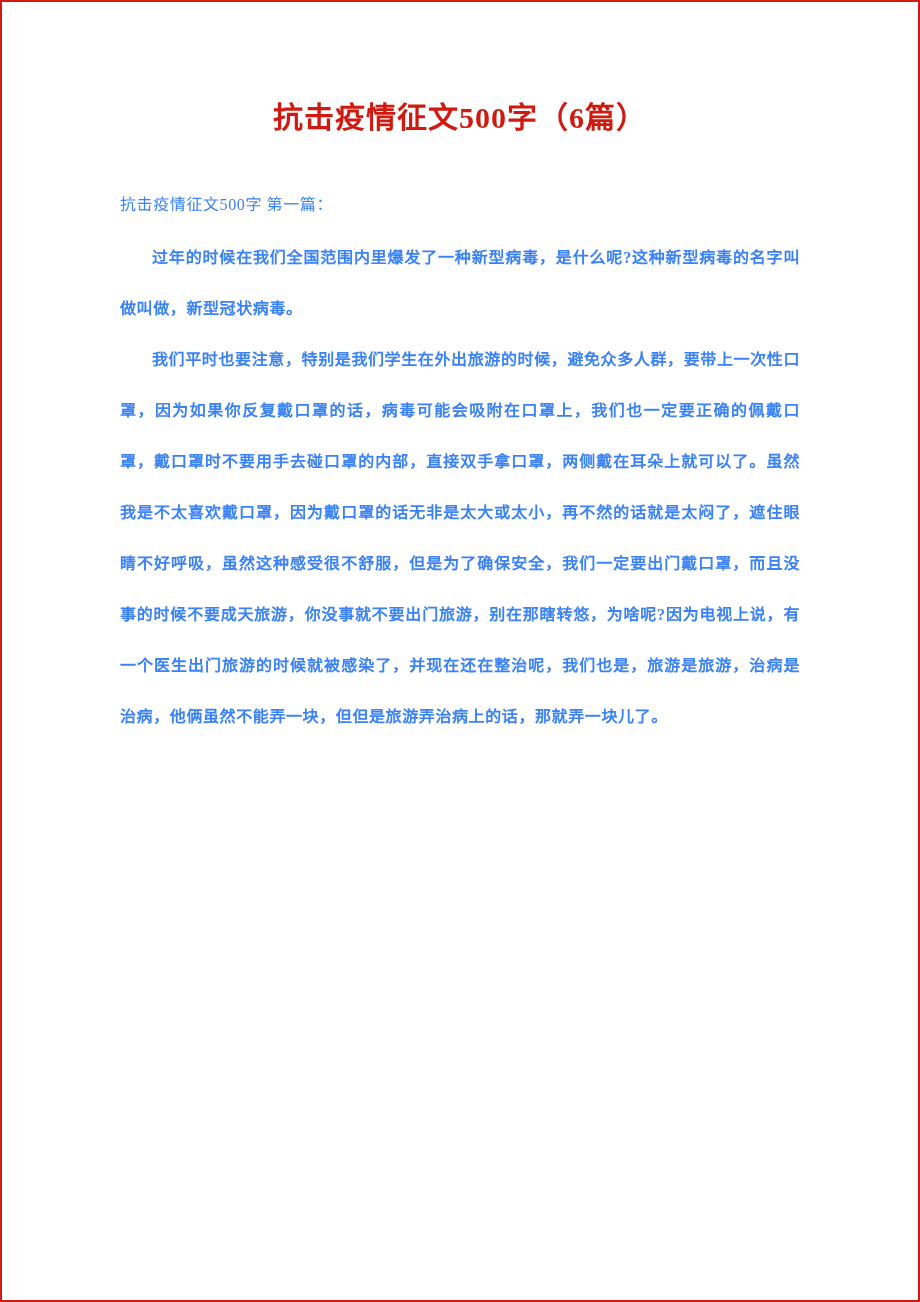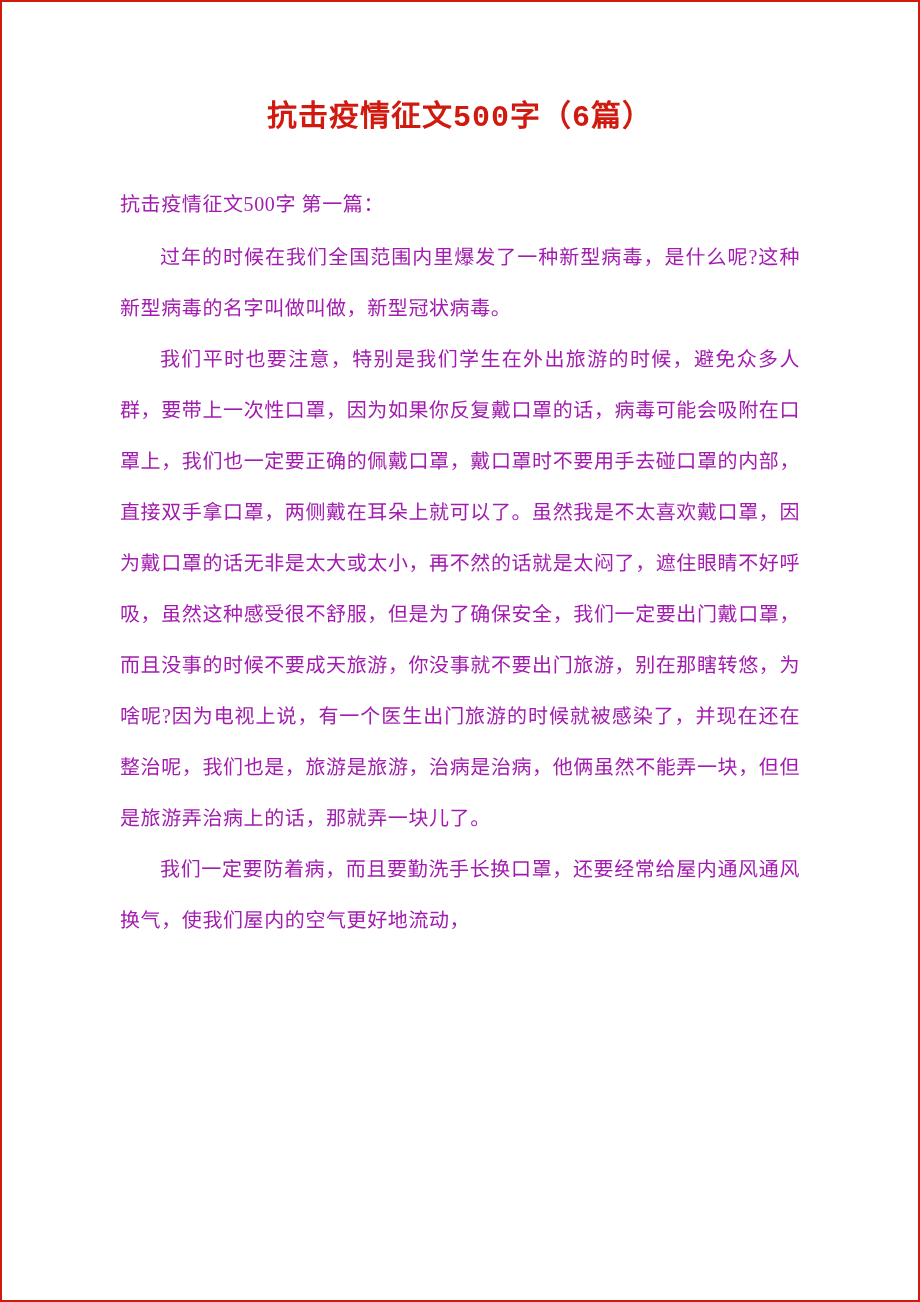--- a/index.html
+++ b/index.html
@@ -27,51 +27,51 @@
     box-sizing: border-box;
   }
   .doc-title {
     color: #d01a10;
     font-size: 30px;
     font-weight: bold;
     text-align: center;
     letter-spacing: 1px;
     margin: 0 0 40px 0;
     line-height: 1.4;
-    font-family: Liberation Mono, monospace;
+    font-family: Liberation Serif, serif;
   }
   .body-text {
-    color: #a21caf;
-    font-size: 20px;
+    color: #3b82f6;
+    font-size: 16px;
     line-height: 51px;
     letter-spacing: 0.6px;
     text-align: justify;
     text-justify: inter-ideograph;
     font-family: "Liberation Serif", "DejaVu Serif", serif;
   }
   .p-nolead {
     margin: 0 0 2px 0;
     text-indent: 0;
   }
   .p-indent {
     margin: 0;
     text-indent: 2em;
+    font-weight: bold;
   }
 </style>
 </head>
 <body>
 
 <div class="page">
   <div class="inner">
 
     <h1 class="doc-title">抗击疫情征文500字（6篇）</h1>
 
     <p class="body-text p-nolead">抗击疫情征文500字  第一篇：</p>
 
     <p class="body-text p-indent">过年的时候在我们全国范围内里爆发了一种新型病毒，是什么呢?这种新型病毒的名字叫做叫做，新型冠状病毒。</p>
 
 
     <p class="body-text p-indent">我们平时也要注意，特别是我们学生在外出旅游的时候，避免众多人群，要带上一次性口罩，因为如果你反复戴口罩的话，病毒可能会吸附在口罩上，我们也一定要正确的佩戴口罩，戴口罩时不要用手去碰口罩的内部，直接双手拿口罩，两侧戴在耳朵上就可以了。虽然我是不太喜欢戴口罩，因为戴口罩的话无非是太大或太小，再不然的话就是太闷了，遮住眼睛不好呼吸，虽然这种感受很不舒服，但是为了确保安全，我们一定要出门戴口罩，而且没事的时候不要成天旅游，你没事就不要出门旅游，别在那瞎转悠，为啥呢?因为电视上说，有一个医生出门旅游的时候就被感染了，并现在还在整治呢，我们也是，旅游是旅游，治病是治病，他俩虽然不能弄一块，但但是旅游弄治病上的话，那就弄一块儿了。</p>
 
-    <p class="body-text p-indent">我们一定要防着病，而且要勤洗手长换口罩，还要经常给屋内通风通风换气，使我们屋内的空气更好地流动，</p>
 
   </div>
 </div>
 
 </body></html>

